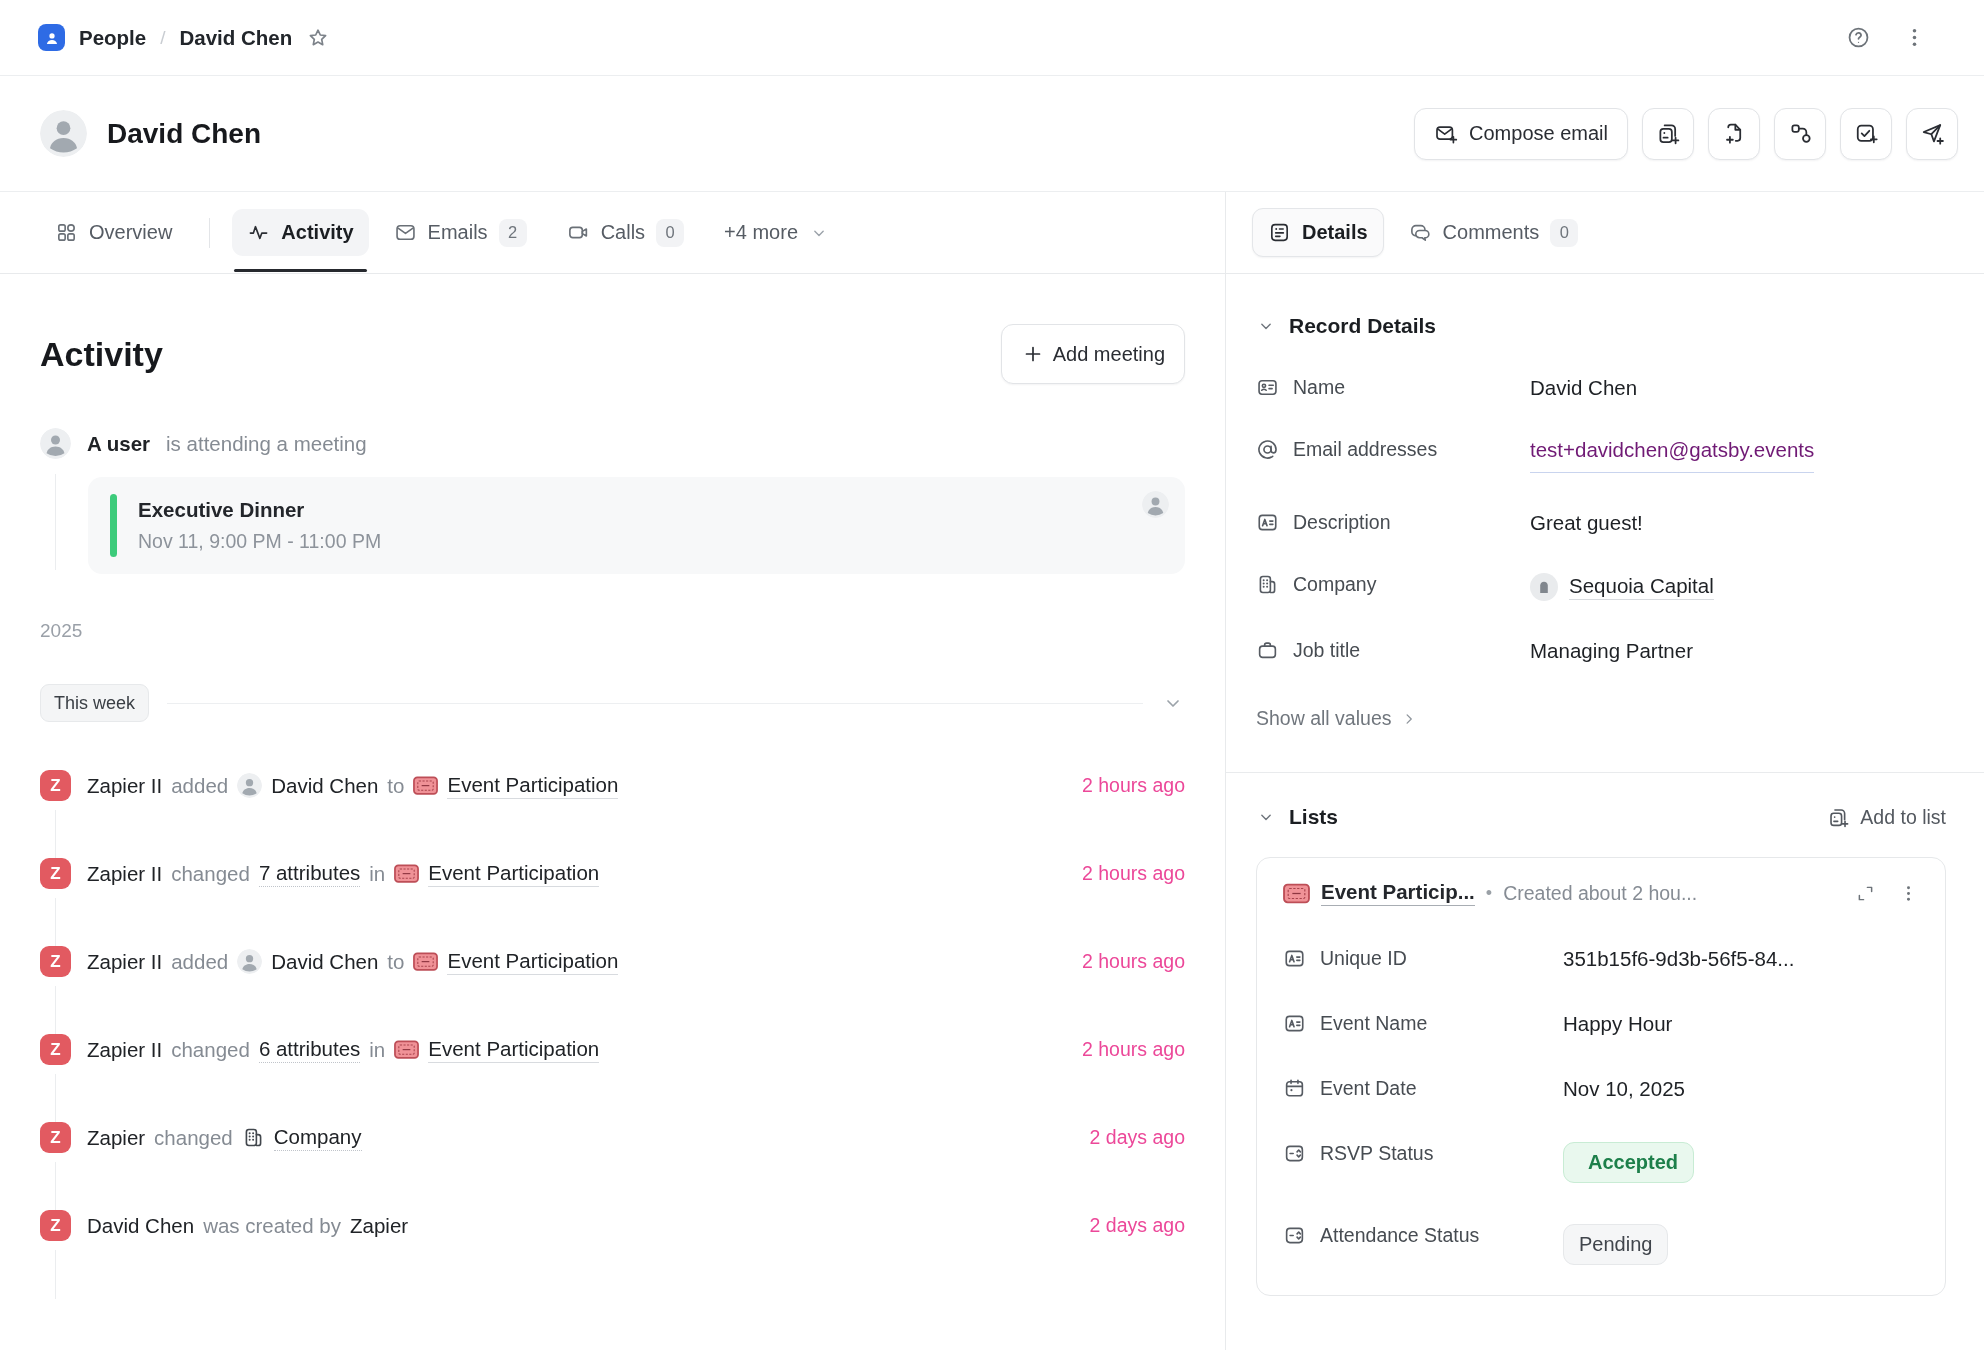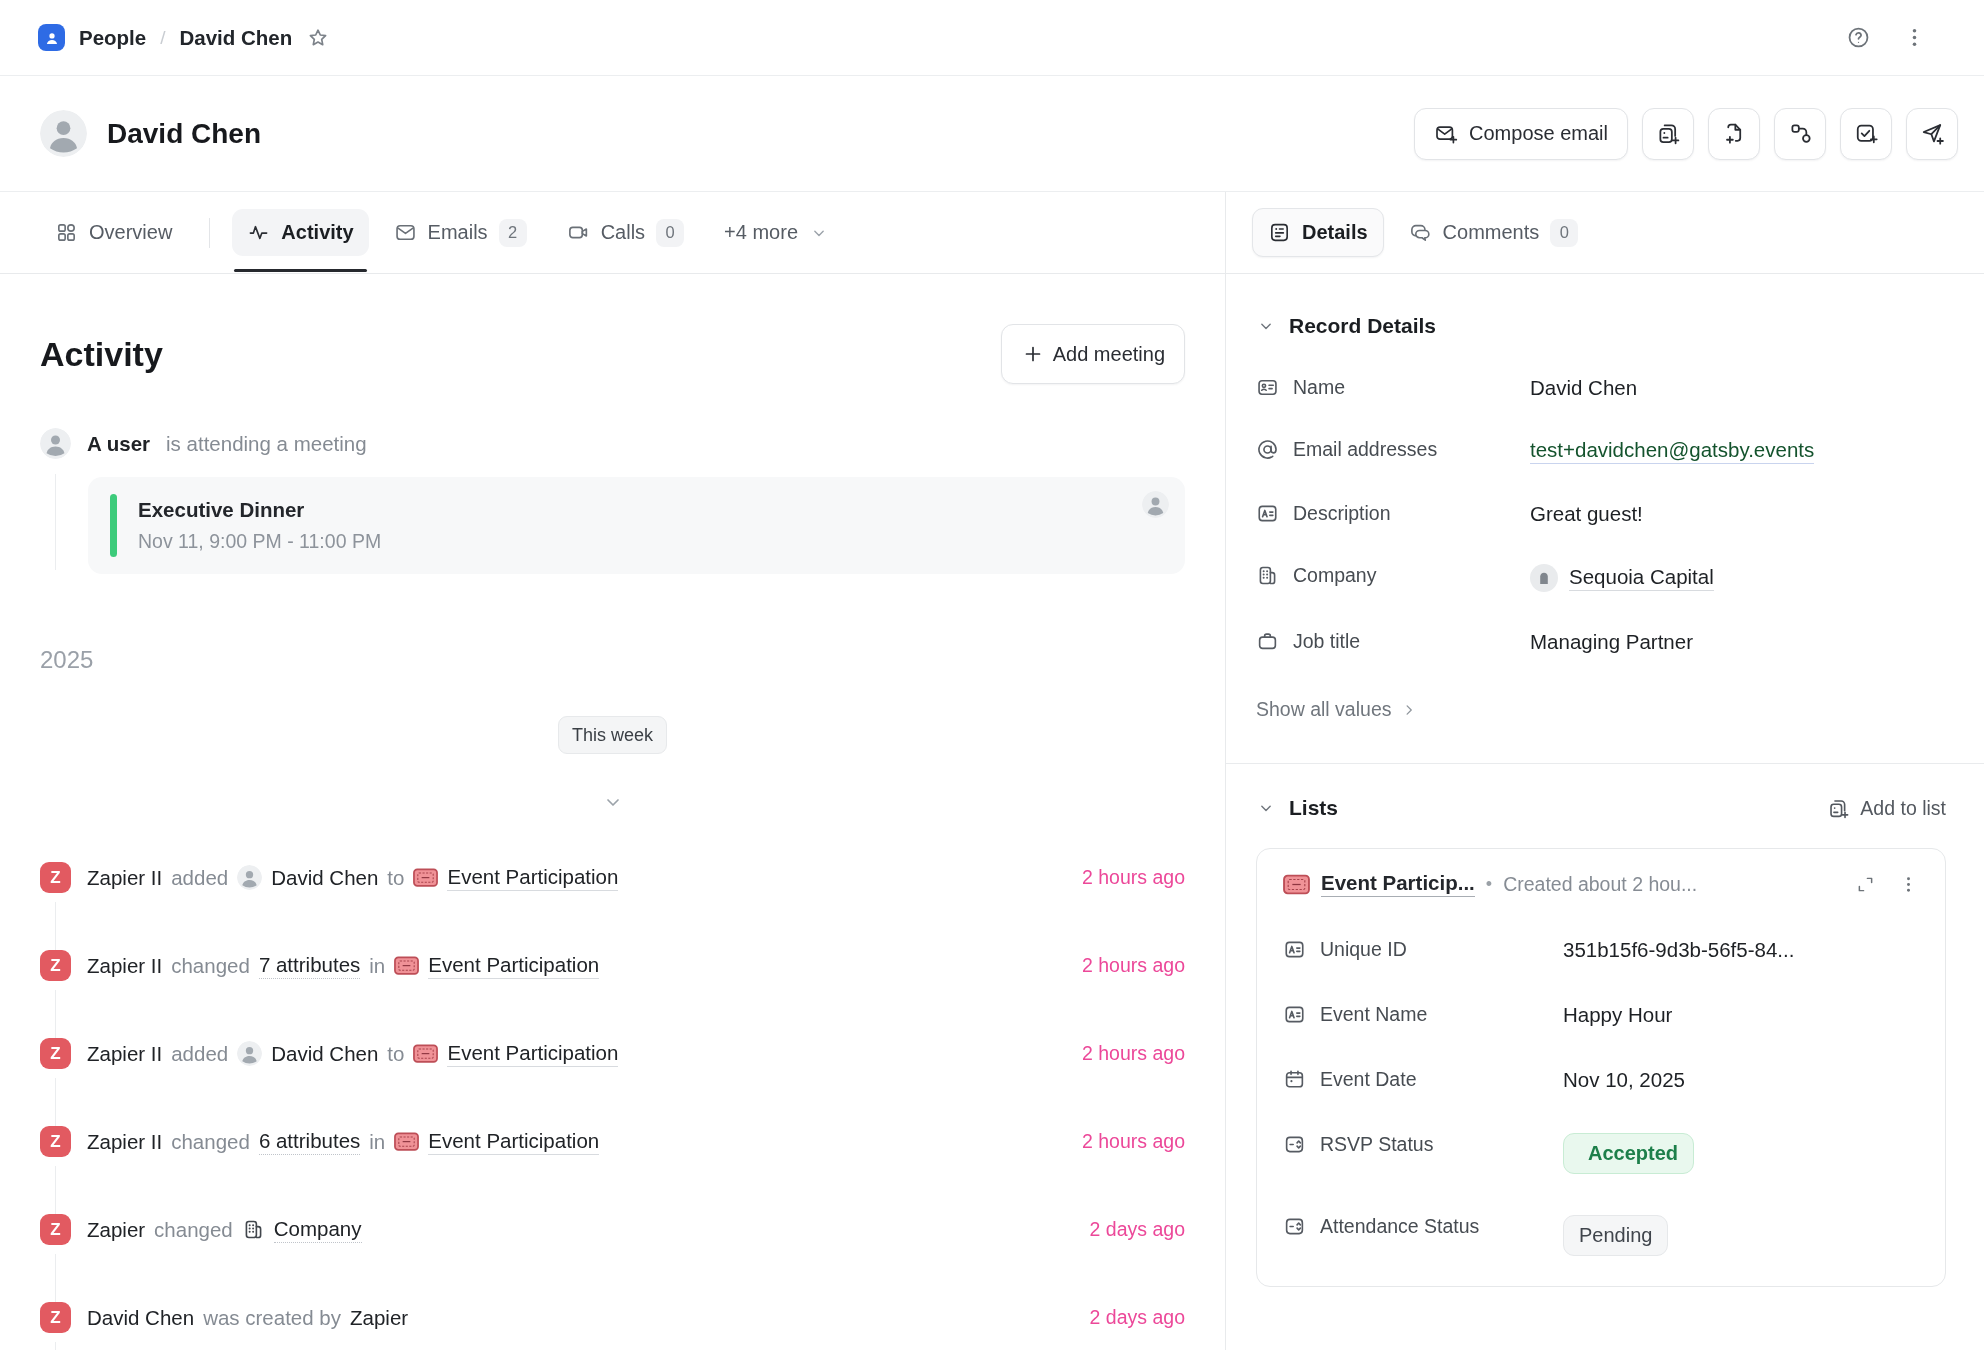--- a/index.html
+++ b/index.html
@@ -60,21 +60,21 @@
   .ic svg { width:100%; height:100%; display:block; }
   .muted-ic { color:#9ca3aa; }
 
   
   .left-scroll { flex:1; overflow:hidden; padding:0 40px; }
   .activity-head { margin-top:50px; display:flex; align-items:center; justify-content:space-between; }
   .activity-title { font-size:34px; font-weight:700; color:#17191d; }
   .add-meeting { height:60px;gap:8px; }
   .hr-row { display:flex; align-items:center; gap:18px; }
   .row-upcoming { margin-top:56px; }
-  .row-week { margin-top:42px;flex-direction:column; }
+  .row-week { margin-top:42px; }
   .chip { display:inline-flex; align-items:center; height:38px; padding:0 13px; border-radius:9px;
           font-size:18px; font-weight:600; white-space:nowrap; }
   .chip-upcoming { color:#a35323; background:#fbf1e5; border:1px solid #f3dec6; }
   .chip-week { color:#3a3f45; background:#f4f5f6; border:1px solid #e7e9eb; font-weight:500; }
   .hr-line { flex:1; height:1px; }
   .hr-line.orange { background:#f6e7d2; }
   .hr-line.gray { background:#edeff1; }
 
   .uptl { position:relative; margin-top:44px; }
   .uptl::before { content:""; position:absolute; left:15px; top:46px; bottom:4px; width:1px; background:#ebedef; }
@@ -82,21 +82,21 @@
   .sd { color:#202327; font-weight:600; }
   .sd.w5 { font-weight:500; }
   .sm { color:#858b93; font-weight:400; }
   .meeting-card { position:relative; margin:18px 0 0 48px; background:#f7f8f9; border-radius:14px;
                   padding:21px 22px 21px 50px; }
   .meeting-bar { position:absolute; left:22px; top:17px; bottom:17px; width:7px; border-radius:4px; background:#3dcb7b; }
   .meeting-title { font-size:20.5px; font-weight:600; color:#23262b; }
   .meeting-time { margin-top:8px; font-size:19.5px; color:#8d939b; }
   .meeting-avatar { position:absolute; right:16px; top:14px; }
 
-  .year-label { margin-top:72px; font-size:24px; color:#9aa0a8; font-weight:500; }
+  .year-label { margin-top:46px; font-size:19px; color:#9aa0a8; font-weight:500; }
 
   .feed { margin-top:48px; }
   .feed-row { position:relative; padding-left:47px; min-height:31px; margin-bottom:57px;
               display:flex; align-items:center; justify-content:space-between; }
   .feed-row::after { content:""; position:absolute; left:15px; top:40px; height:49px; width:1px; background:#ebedef; }
   .z-tile { position:absolute; left:0; top:0; width:31px; height:31px; border-radius:9px; background:#e25a61;
             color:#fff; font-size:17px; font-weight:700; display:flex; align-items:center; justify-content:center; }
   .feed-main { display:flex; align-items:center; gap:9px; font-size:20.5px; flex-wrap:nowrap; white-space:nowrap; }
   .feed-time { font-size:19.5px; color:#ec4899; flex:none; padding-left:20px; }
   .link-solid { border-bottom:1.5px solid #d8dbdf; padding-bottom:1px; }
@@ -107,21 +107,21 @@
   .section-head { margin-top:40px; display:flex; align-items:center; gap:13px; }
   .section-title { font-size:21px; font-weight:700; color:#1b1e22; }
   .section-head .spacer { flex:1; }
   .add-to-list { display:flex; align-items:center; gap:10px; font-size:19.5px; font-weight:500; color:#53585f; }
 
   .f-row { margin-top:38px; display:flex; align-items:flex-start; }
   .f-left { width:274px; flex:none; display:flex; align-items:center; gap:14px; }
   .f-left .ic { color:#565b62; }
   .f-label { font-size:19.5px; color:#474c52; white-space:nowrap; }
   .f-val { font-size:20.5px; color:#1e2125; font-weight:500; min-width:0; display:flex; align-items:center; gap:11px; }
-  .val-link { color:#14532d; border-bottom:1.5px solid #c9d4ee; padding-bottom:1px; white-space:nowrap;
+  .val-link { color:#701a75; border-bottom:1.5px solid #c9d4ee; padding-bottom:10px; white-space:nowrap;
               overflow:hidden; text-overflow:ellipsis; max-width:430px;text-align:right; }
   .val-under { border-bottom:1.5px solid #d8dbdf; padding-bottom:1px; }
   .show-all { margin-top:44px; display:flex; align-items:center; gap:8px; font-size:19.5px; color:#70767d; }
   .panel-divider { margin:42px -38px 0 -30px; height:1px; background:#e9ebed; }
   .lists-head { margin-top:32px; }
 
   .list-card { margin-top:28px; border:1px solid #e6e8ea; border-radius:14px; padding:22px 26px 30px; }
   .card-head { display:flex; align-items:center; gap:11px; min-width:0; }
   .card-title { font-size:20.5px; font-weight:600; color:#24272c; border-bottom:1.5px solid #a8adb3;
                 padding-bottom:1px; white-space:nowrap; }

